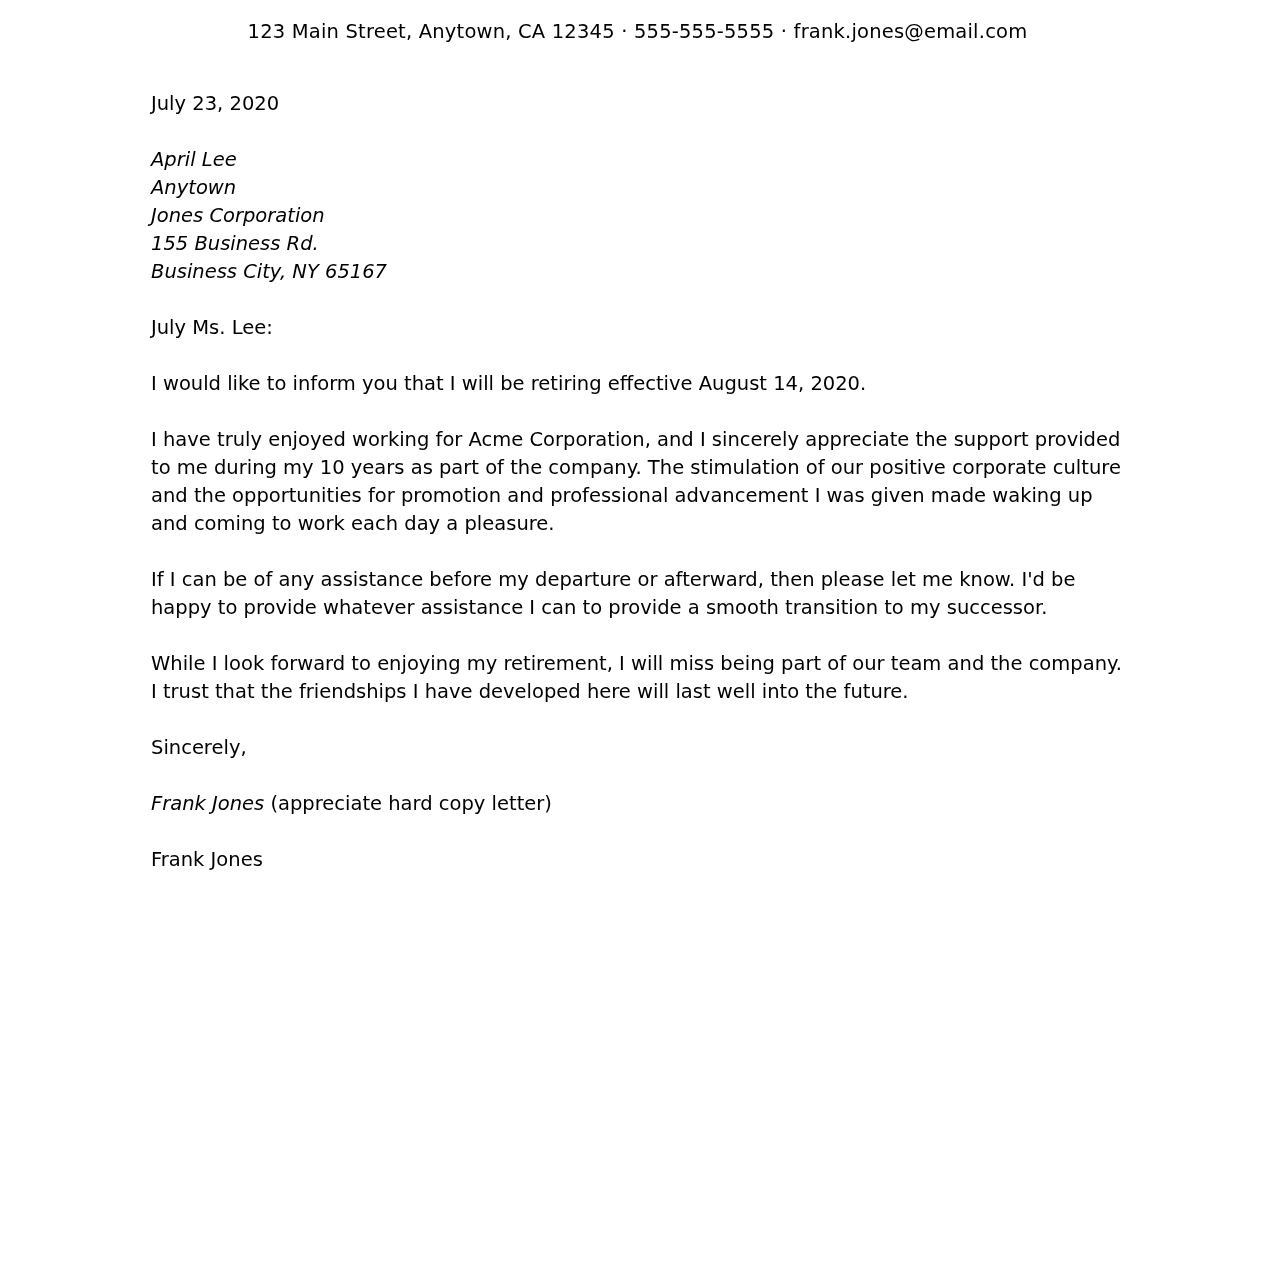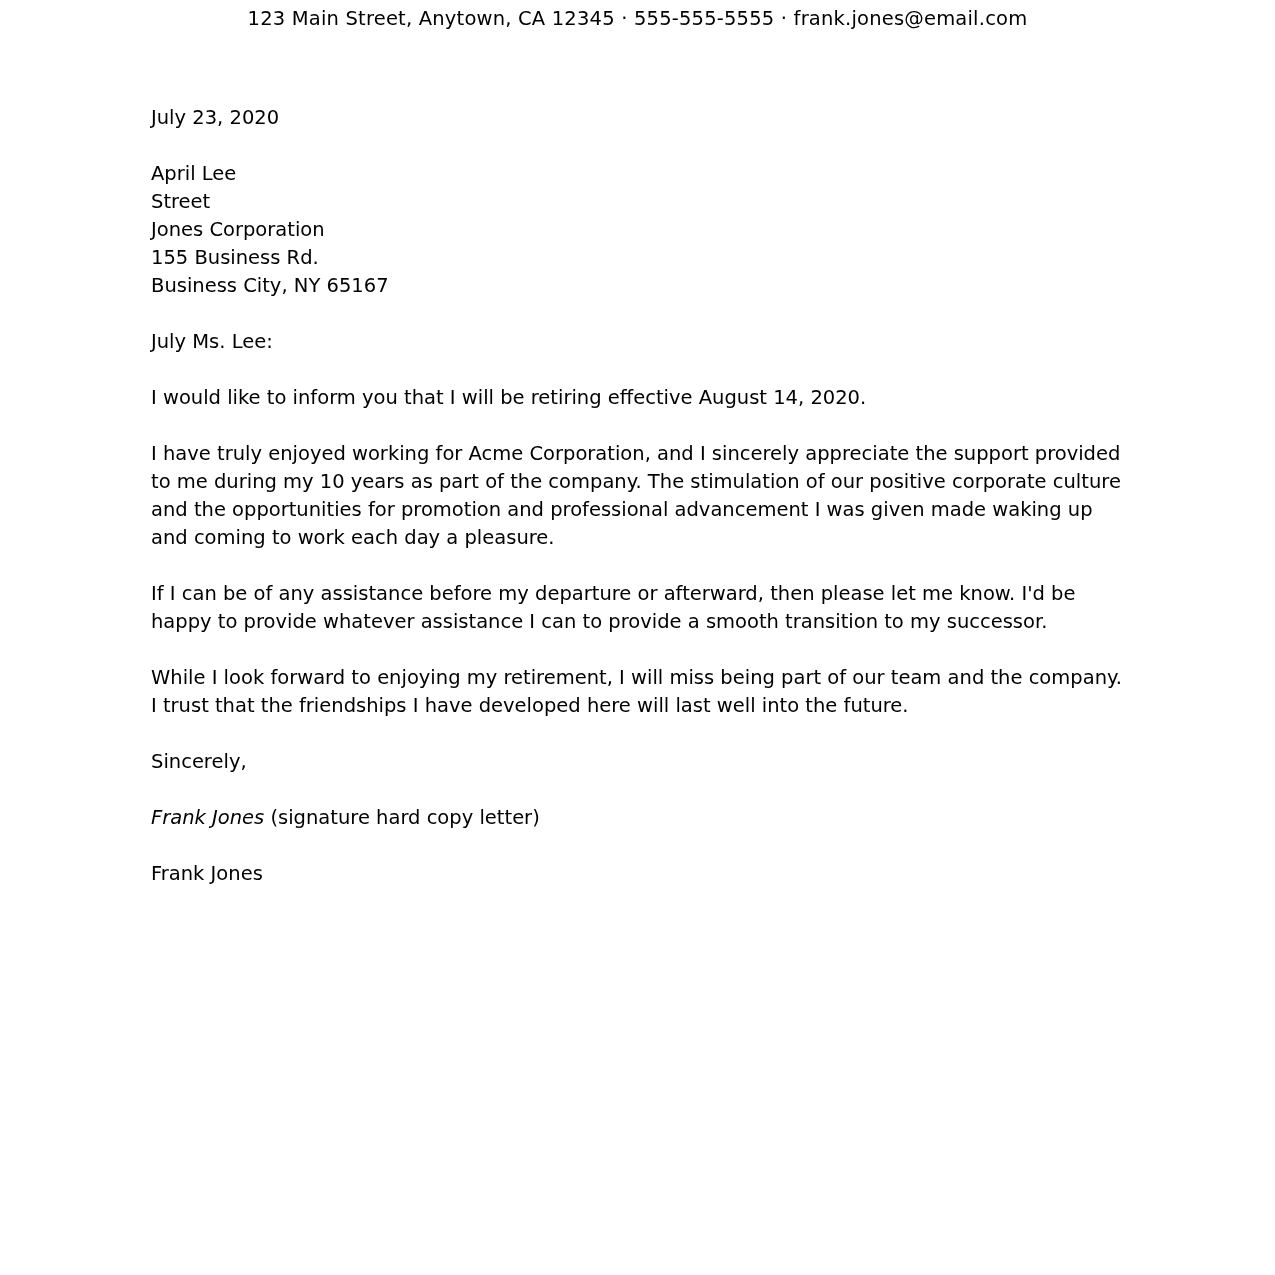--- a/index.html
+++ b/index.html
@@ -20,48 +20,49 @@
     position: relative;
     width: 1275px;
     height: 1275px;
     background: #ffffff;
     box-sizing: border-box;
   }
 
   
   .letterhead {
     position: absolute;
-    top: 5px;
+    top: 18px;
     left: 0;
     width: 1275px;
     text-align: center;
     font-size: 19.5px;
     line-height: 28px;
     letter-spacing: 0.01em;
   }
 
   
   .letter-body {
     position: absolute;
-    top: 104px;
+    top: 90px;
     left: 151px;
     width: 978px;
     font-size: 19.5px;
     line-height: 28px;
   }
 
   .block {
     margin: 0 0 28px 0;
   }
   .block:last-child {
     margin-bottom: 0;
   }
 
   .addr-line {
     display: block;
+    font-style: italic;
   }
 
   .para {
     margin: 0 4px 28px 0;
     text-align: left;
   }
 
   .sig-name {
     font-style: italic;
   }
@@ -72,33 +73,33 @@
 <div class="page">
 
   <div class="letterhead">123 Main Street, Anytown, CA 12345 · 555-555-5555 · frank.jones@email.com</div>
 
   <div class="letter-body">
 
     <div class="block">July 23, 2020</div>
 
     <div class="block">
       <span class="addr-line">April Lee</span>
-      <span class="addr-line">Street</span>
+      <span class="addr-line">Anytown</span>
       <span class="addr-line">Jones Corporation</span>
       <span class="addr-line">155 Business Rd.</span>
       <span class="addr-line">Business City, NY 65167</span>
     </div>
 
     <div class="block">July Ms. Lee:</div>
 
     <p class="para">I would like to inform you that I will be retiring effective August 14, 2020.</p>
     <p class="para">I have truly enjoyed working for Acme Corporation, and I sincerely appreciate the support provided to me during my 10 years as part of the company. The stimulation of our positive corporate culture and the opportunities for promotion and professional advancement I was given made waking up and coming to work each day a pleasure.</p>
     <p class="para">If I can be of any assistance before my departure or afterward, then please let me know. I'd be happy to provide whatever assistance I can to provide a smooth transition to my successor.</p>
     <p class="para">While I look forward to enjoying my retirement, I will miss being part of our team and the company. I trust that the friendships I have developed here will last well into the future.</p>
 
     <div class="block">Sincerely,</div>
 
-    <div class="block"><span class="sig-name">Frank Jones</span><span> (signature hard copy letter)</span></div>
+    <div class="block"><span class="sig-name">Frank Jones</span><span> (appreciate hard copy letter)</span></div>
 
     <div class="block">Frank Jones</div>
 
   </div>
 </div>
 
 </body></html>

